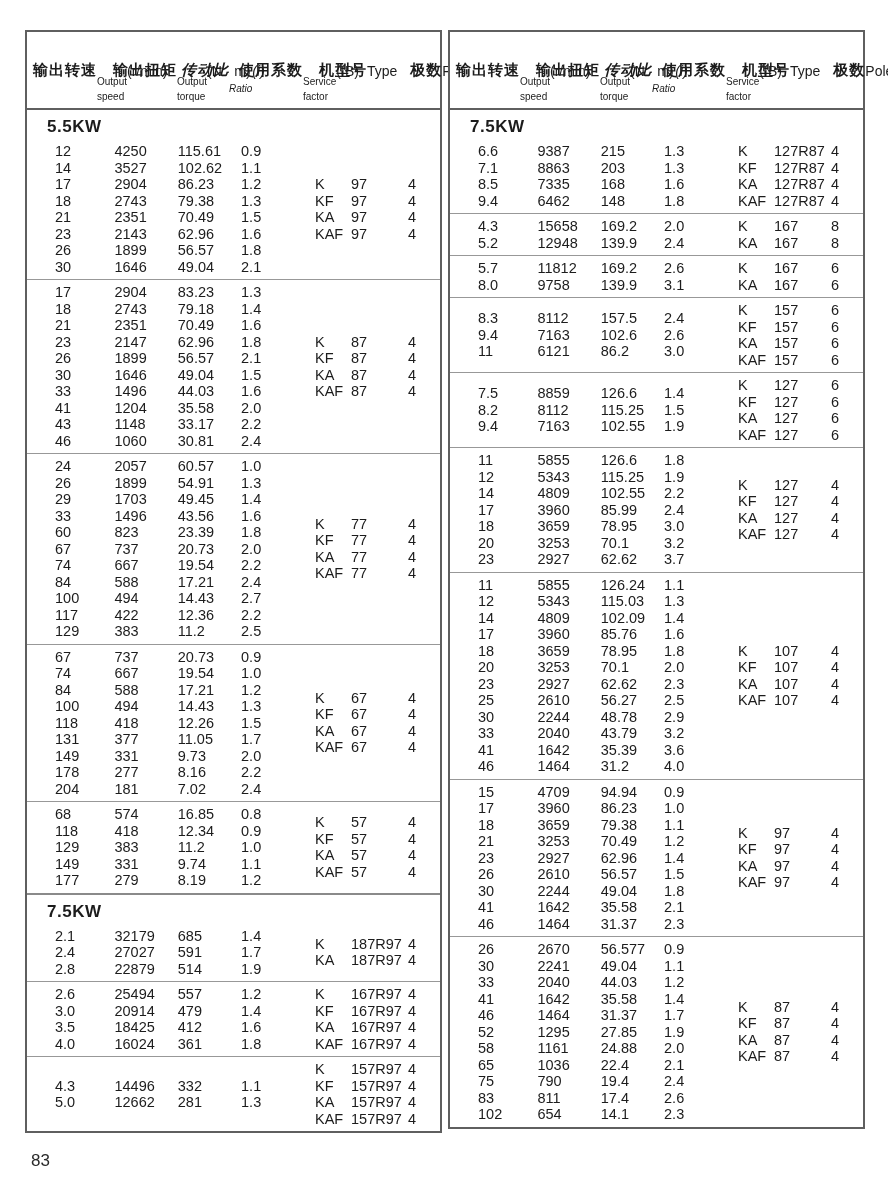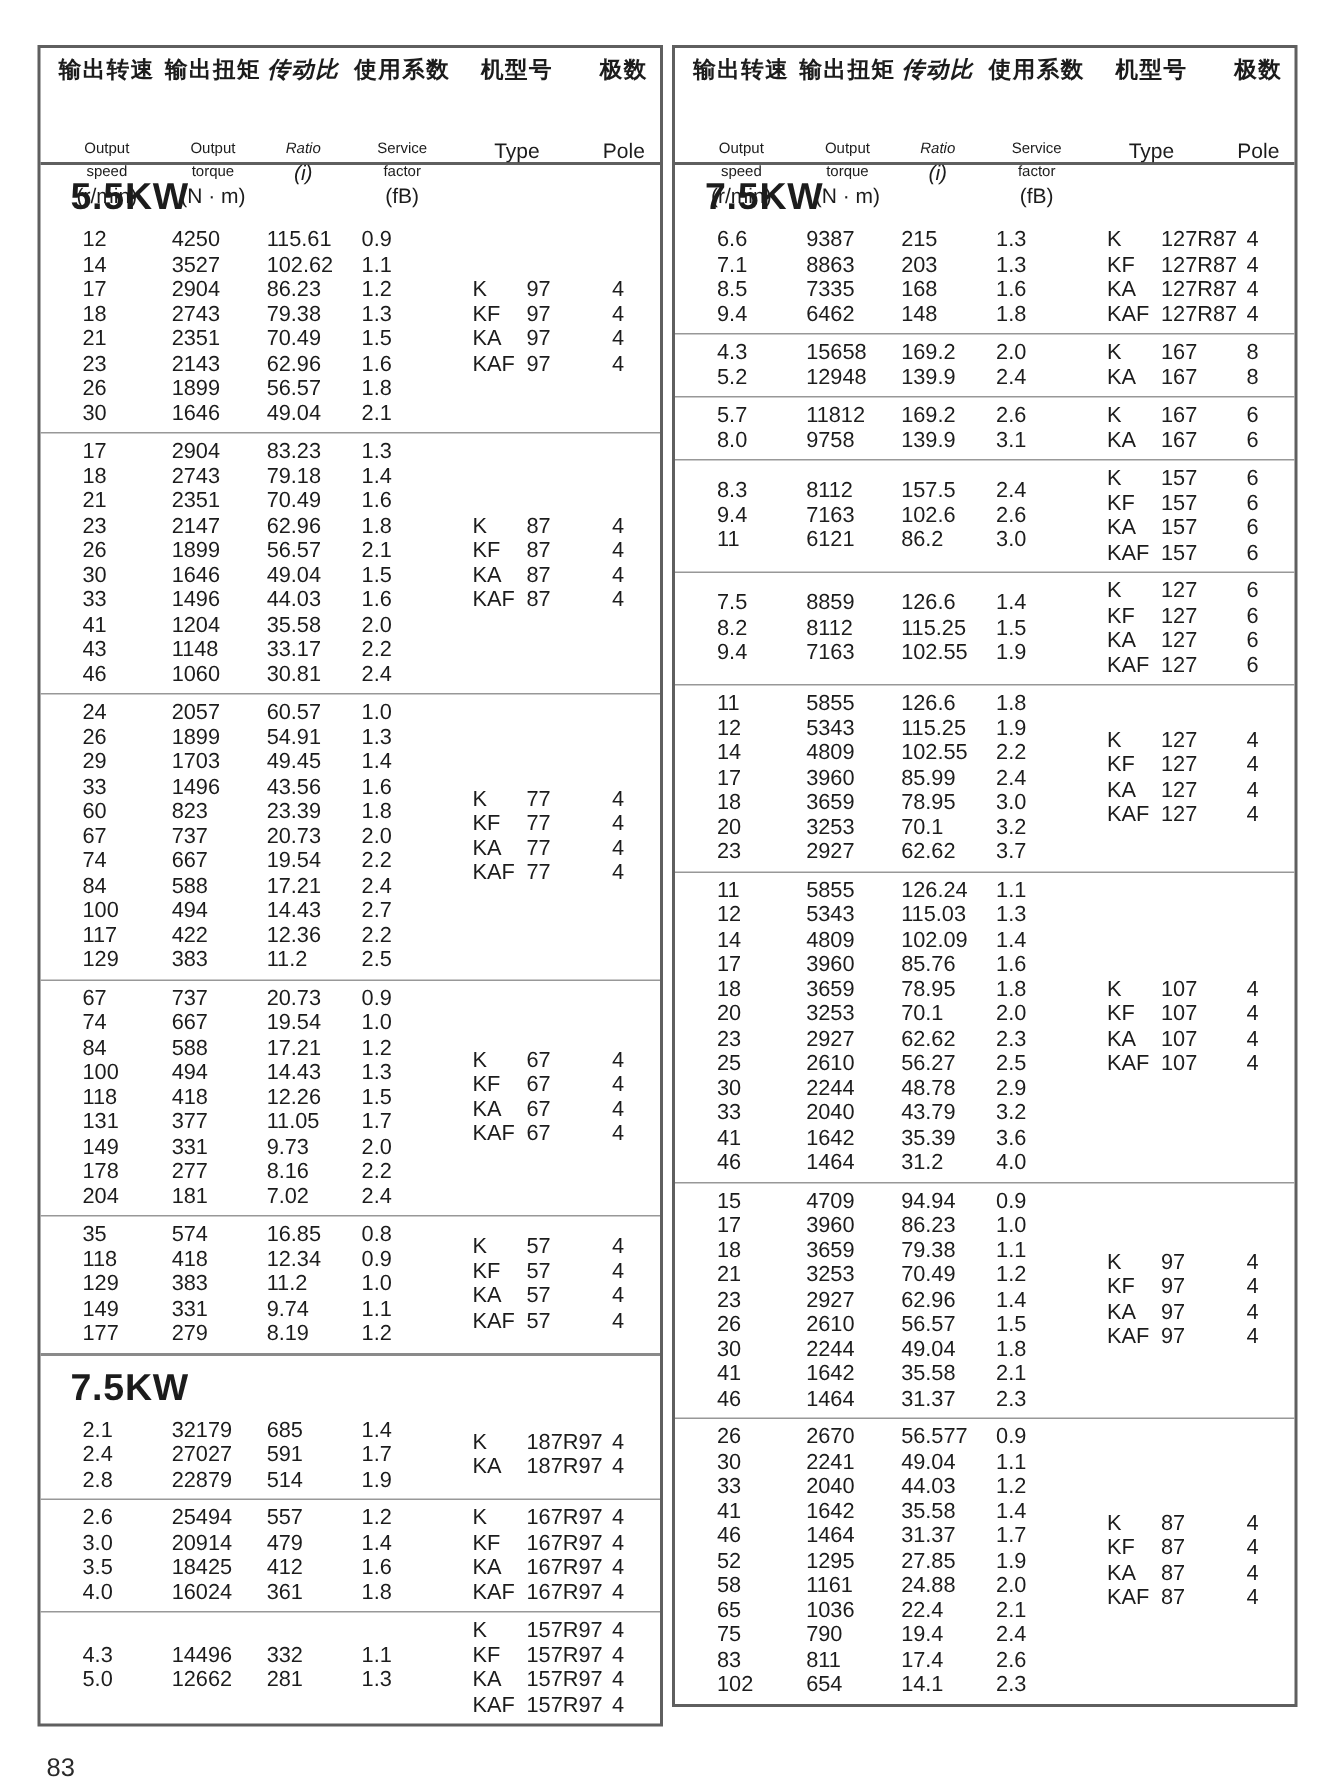--- a/index.html
+++ b/index.html
@@ -5,31 +5,31 @@
   html,body{margin:0;padding:0;background:#ffffff;}
   body{font-family:"Liberation Sans","DejaVu Sans",sans-serif;color:#1c1c1c;
        -webkit-font-smoothing:antialiased;}
   .page{width:888px;min-height:1191px;box-sizing:border-box;padding:30px 22px 0 25px;position:relative;}
   .panels{display:flex;gap:6px;align-items:flex-start;}
   .panel{width:417px;box-sizing:border-box;border:2px solid #5f5f5f;background:#fff;}
 
   
   .panel-header{display:flex;height:78px;box-sizing:border-box;padding:5px 4px 4px 6px;
                 border-bottom:2px solid #5f5f5f;}
-  .hcol{display:flex;flex-direction:column;justify-content:space-between;align-items:center;
-        text-align:center;box-sizing:border-box;}
+  .hcol{display:flex;justify-content:space-between;align-items:center;
+        text-align:left;box-sizing:border-box;}
   .hcol-0{width:80px;} .hcol-1{width:68px;} .hcol-2{width:58px;font-style:italic;}
   .hcol-3{width:80px;} .hcol-4{width:80px;} .hcol-5{width:42px;margin-left:13px;}
   .hzh{font-size:15px;font-weight:bold;letter-spacing:1px;white-space:nowrap;}
   .hen{font-size:10px;line-height:15px;margin-top:36px;}
   .hunit{font-size:14px;white-space:nowrap;}
 
   
   .section + .section{border-top:2px solid #8a8a8a;}
-  .section-title{font-size:25px;font-weight:bold;padding:7px 0 2px 20px;letter-spacing:0.5px;}
+  .section-title{font-size:17px;font-weight:bold;padding:7px 0 2px 20px;letter-spacing:0.5px;}
   .block{display:flex;align-items:center;padding:4px 0;}
   .block + .block{border-top:1px solid #989898;}
   .rows{width:262px;box-sizing:border-box;}
   .row{display:flex;padding-left:28px;font-size:14.5px;line-height:16.5px;}
   .c0{width:62px;} .c1{width:66px;} .c2{width:66px;} .c3{width:50px;}
   .types{width:155px;box-sizing:border-box;display:flex;flex-direction:column;justify-content:center;}
   .trow{display:flex;align-items:baseline;padding:0 12px 0 26px;font-size:14.5px;line-height:16.5px;}
   .tprefix{width:36px;}
   .tmodel{flex:1;}
   .tpole{width:20px;}
@@ -415,21 +415,21 @@
               <div class="trow">
                 <span class="tprefix">KAF</span>
                 <span class="tmodel">67</span>
                 <span class="tpole">4</span>
               </div>
             </div>
           </div>
           <div class="block">
             <div class="rows">
               <div class="row">
-                <span class="c0">35</span>
+                <span class="c0">68</span>
                 <span class="c1">574</span>
                 <span class="c2">16.85</span>
                 <span class="c3">0.8</span>
               </div>
               <div class="row">
                 <span class="c0">118</span>
                 <span class="c1">418</span>
                 <span class="c2">12.34</span>
                 <span class="c3">0.9</span>
               </div>

